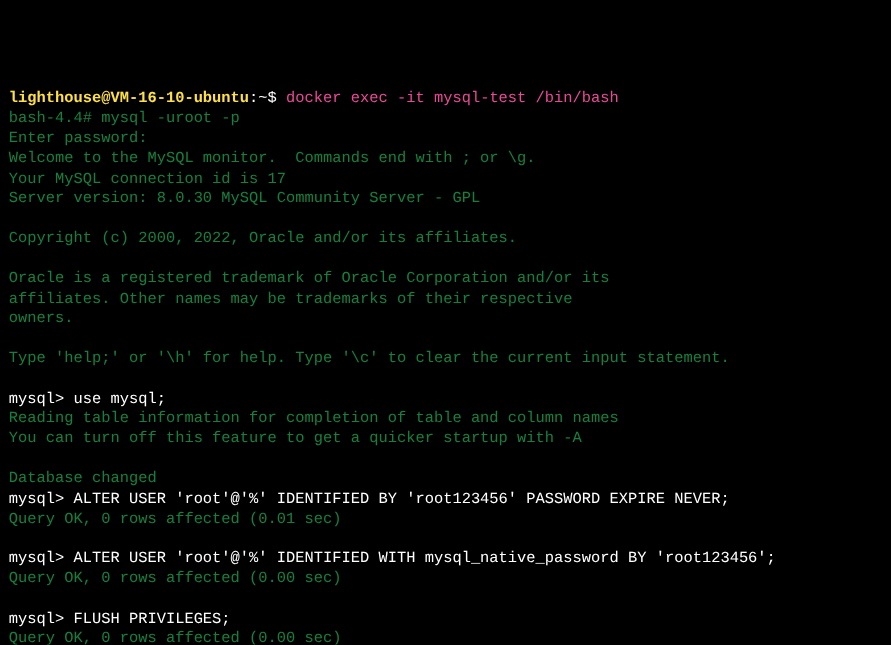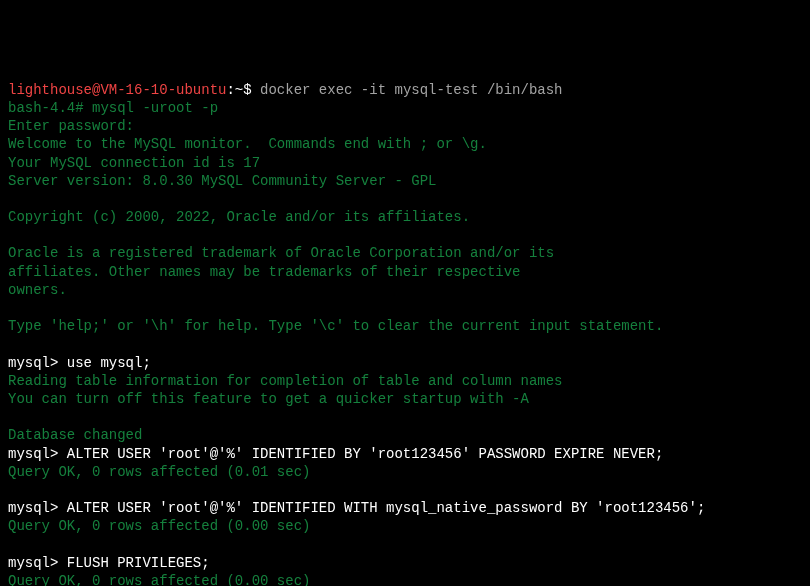--- a/index.html
+++ b/index.html
@@ -13,34 +13,34 @@
       font-family: 'Courier New', Consolas, monospace;
       font-size: 14px;
       line-height: 1.3;
       padding: 8px;
       width: 810px;
       height: 586px;
       overflow: hidden;
       white-space: pre-wrap;
     }
     .prompt-user {
-      color: #ef4444;
-      font-weight: normal;
+      color: #fde047;
+      font-weight: bold;
     }
     .prompt-sep {
       color: #ffffff;
     }
     .prompt-path {
       color: #ffffff;
     }
     .prompt-dollar {
       color: #ffffff;
     }
     .command {
-      color: #a3a3a3;
+      color: #ec4899;
     }
     .output {
       color: #15803d;
     }
     .mysql-prompt {
       color: #ffffff;
     }
     .line {
       display: block;
     }

